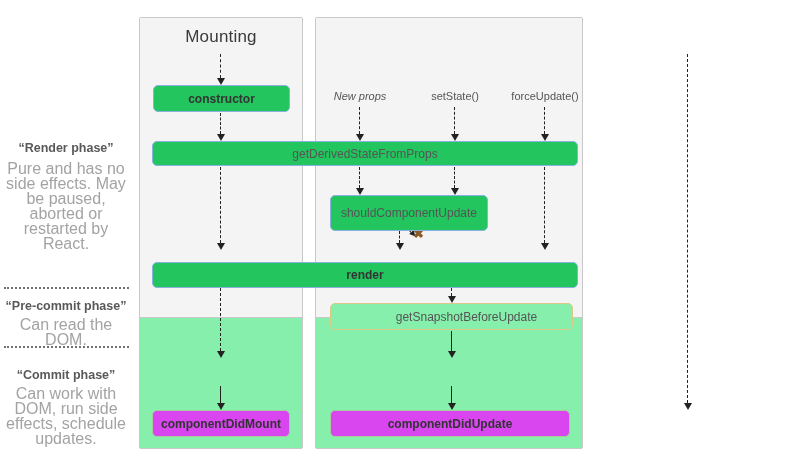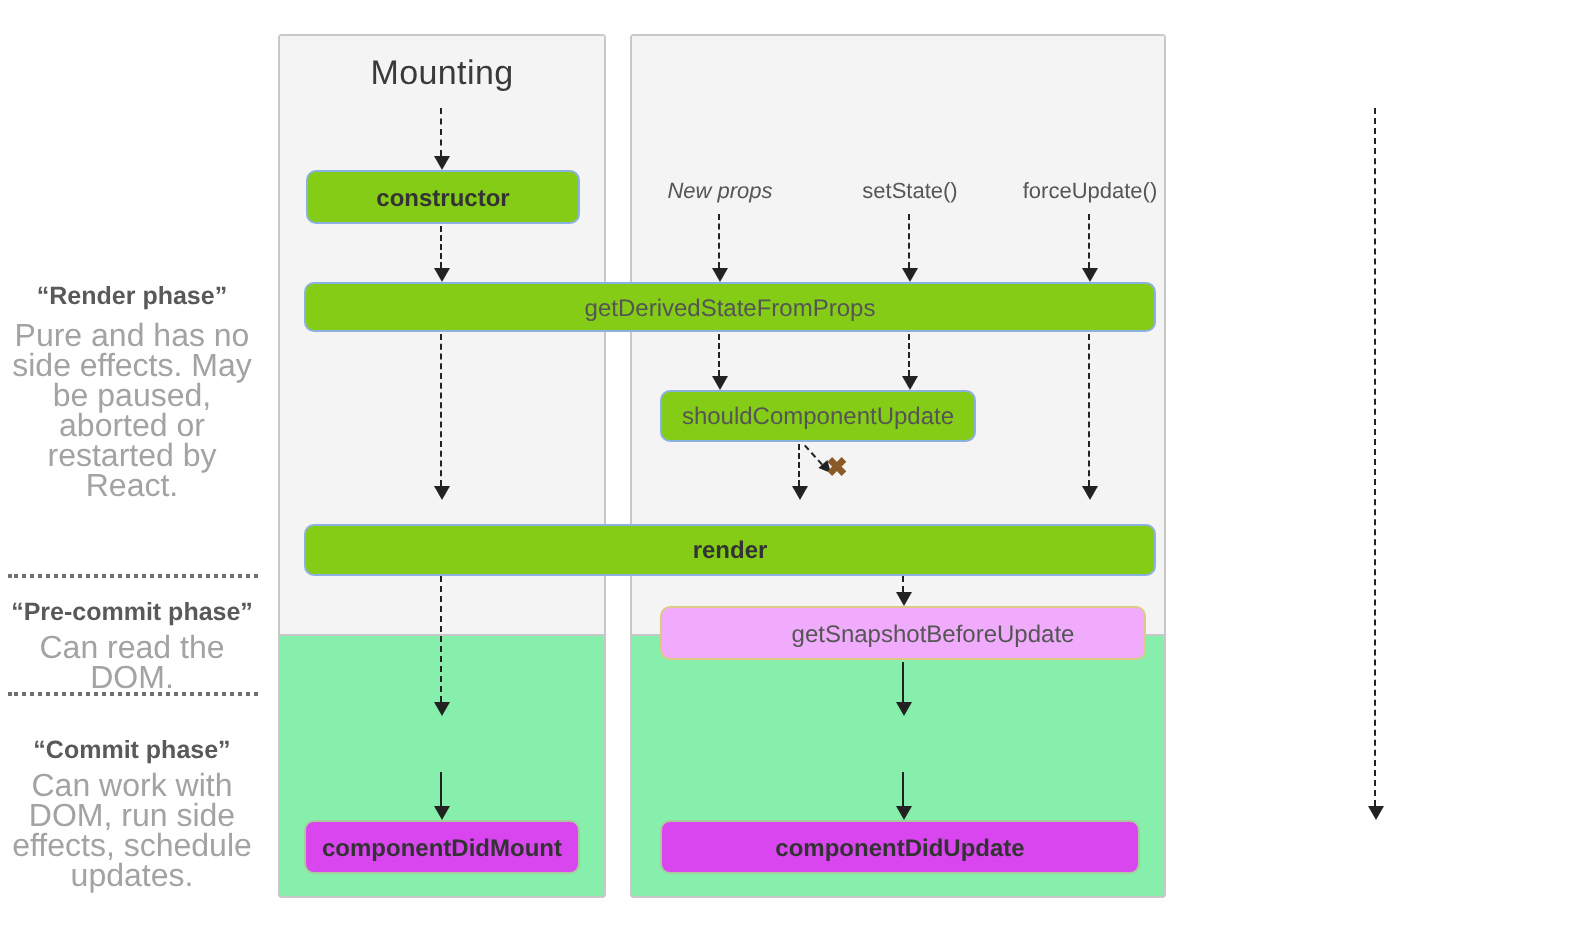--- a/index.html
+++ b/index.html
@@ -13,22 +13,22 @@
   .col-header { position:absolute; top:9px; left:0; width:100%; text-align:center; font-size:17px; color:#3a3a3a; letter-spacing:.2px; }
 
   
   .phase-title { position:absolute; left:2px; width:128px; text-align:center; font-size:12.5px; font-weight:700; color:#595959; }
   .phase-desc  { position:absolute; left:6px; width:120px; text-align:center; font-size:16px; line-height:15px; color:#a3a3a3; }
   .dotline { position:absolute; left:4px; width:125px; height:0; border-top:2px dotted #707070; }
 
   
   .box { position:absolute; display:flex; align-items:center; justify-content:center;
          border-radius:5px; font-size:12px; color:#555; border:1px solid; }
-  .blue   { background:#84cc16; border-color:#8ab1e0; }
-  .yellow { background:#f0abfc; border-color:#dec887;padding-left:30px; }
+  .blue   { background:#22c55e; border-color:#8ab1e0; }
+  .yellow { background:#86efac; border-color:#dec887;padding-left:30px; }
   .green  { background:#d946ef; border-color:#a6cc9c; }
   .bold   { font-weight:700; color:#333; }
   .ital   { font-style:italic; color:#666; }
 
   
   .trigger { position:absolute; width:110px; text-align:center; font-size:11px; color:#555; top:90px; }
 
   
   .arrow { position:absolute; width:0; border-left:1.5px dashed #222; }
   .arrow.solid { border-left-style:solid; border-left-width:1.5px; }
@@ -85,19 +85,19 @@
   <div class="diag" style="left:402px; top:223px"></div>
   <div class="stop" style="left:413px; top:226px">✖</div>
   <div class="arrow" style="left:451px; top:278px; height:18px"></div>
   <div class="arrow solid" style="left:451px; top:331px; height:20px"></div>
   <div class="arrow solid" style="left:451px; top:386px; height:17px"></div>
 
   <div class="arrow" style="left:687px; top:54px; height:349px"></div>
 
   <div class="box blue bold" style="left:153px; top:85px;  width:137px; height:27px">constructor</div>
   <div class="box blue" style="left:152px; top:141px; width:426px; height:25px">getDerivedStateFromProps</div>
-  <div class="box blue" style="left:330px; top:195px; width:158px; height:26px">shouldComponentUpdate</div>
+  <div class="box blue" style="left:330px; top:195px; width:158px; height:36px">shouldComponentUpdate</div>
   <div class="box blue bold" style="left:152px; top:262px; width:426px; height:26px">render</div>
   <div class="box yellow" style="left:330px; top:303px; width:243px; height:27px">getSnapshotBeforeUpdate</div>
   <div class="box green bold" style="left:152px; top:410px; width:138px; height:27px">componentDidMount</div>
   <div class="box green bold" style="left:330px; top:410px; width:240px; height:27px">componentDidUpdate</div>
 
 </div>
 
 </body></html>

